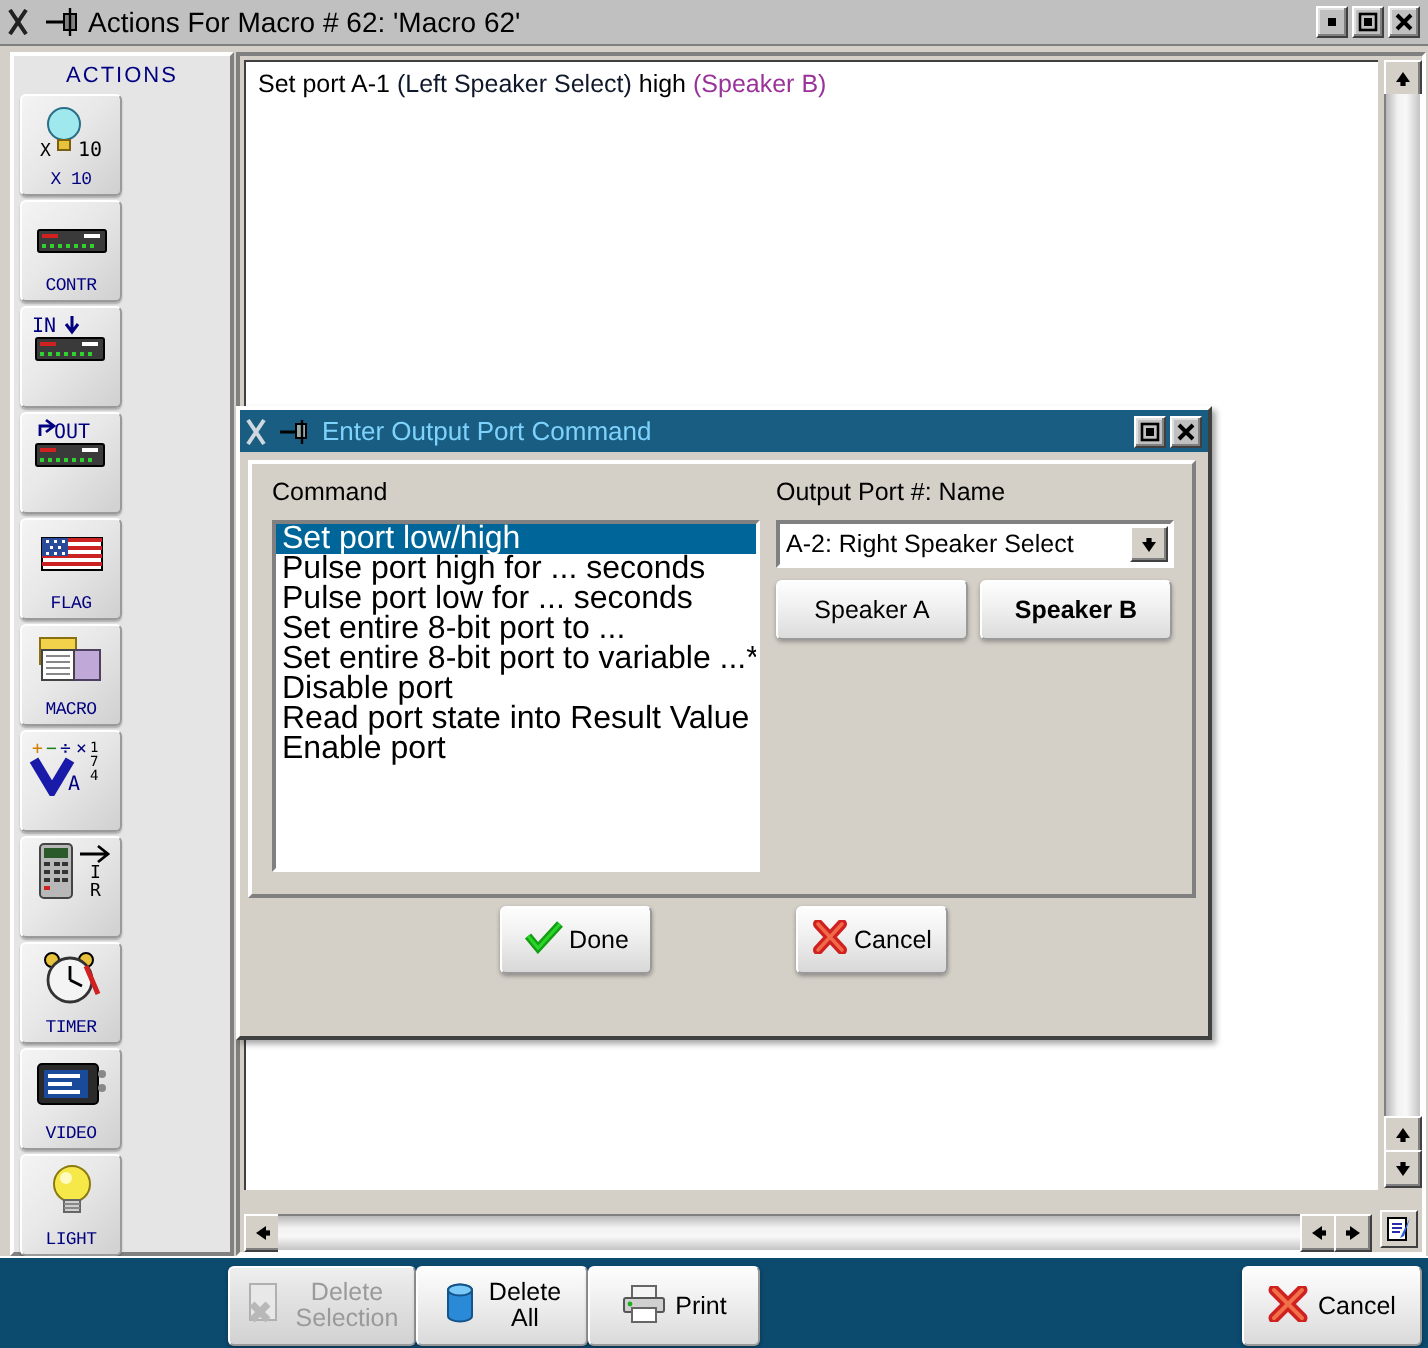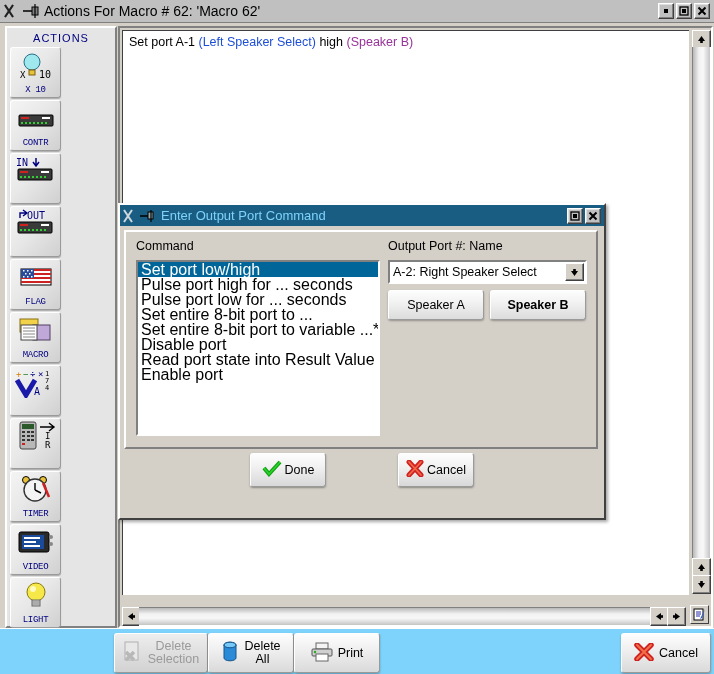--- a/index.html
+++ b/index.html
@@ -75,21 +75,21 @@
     background:#d4d0c8;
     border:2px solid;border-color:#808080 #ffffff #ffffff #808080;
   }
   .editor-text{
     position:absolute;left:2px;top:2px;width:566px;height:564px;
     background:#ffffff;overflow:hidden;
     border:1px solid #404040;border-right:none;border-bottom:none;
   }
   .editor-line{padding:4px 6px;font-size:12.5px;white-space:nowrap;font-family:"Liberation Sans", sans-serif;}
   .tok-plain{color:#000;}
-  .tok-blue{color:#1d4ed8;}
+  .tok-blue{color:#0f172a;}
   .tok-purple{color:#993399;}
 
   
   .vscroll{
     position:absolute;right:2px;top:2px;width:17px;height:564px;background:#d4d0c8;
   }
   .vscroll .track{position:absolute;left:0;top:17px;bottom:34px;width:17px;
     background:linear-gradient(90deg,#b8b8b8 0%,#f2f2f2 35%,#f8f8f8 60%,#c4c4c4 100%);
     border-left:1px solid #808080;border-right:1px solid #fff;}
   .sb-btn{
@@ -105,21 +105,21 @@
   .hscroll .htrack{position:absolute;left:17px;right:36px;top:0;height:17px;
     background:linear-gradient(180deg,#b8b8b8 0%,#f2f2f2 35%,#f8f8f8 60%,#c4c4c4 100%);
     border-top:1px solid #808080;border-bottom:1px solid #fff;}
   .corner-icon{
     position:absolute;right:2px;bottom:2px;width:17px;height:17px;
     background:#d4d0c8;border:1px solid #fff;border-right-color:#404040;border-bottom-color:#404040;
     display:flex;align-items:center;justify-content:center;cursor:default;
   }
 
   
-  .bottombar{position:absolute;left:0;top:605px;width:714px;height:46px;background:#7dd3fc;
+  .bottombar{position:absolute;left:0;top:605px;width:714px;height:46px;background:#0c4a6e;
     border-top:1px solid #ffffff;}
   .bbtn{
     height:38px;background:linear-gradient(180deg,#fdfdfd 0%,#f0f0f0 40%,#dadada 100%);
     border:1px solid #ffffff;border-right-color:#9a9a9a;border-bottom-color:#9a9a9a;
     box-shadow:0 1px 2px rgba(0,0,0,.3);border-radius:3px;
     display:flex;align-items:center;justify-content:center;gap:5px;
     position:absolute;cursor:default;font-size:12.5px;
   }
   .bbtn.disabled{color:#9a9a9a;background:linear-gradient(180deg,#eeeeee 0%,#e2e2e2 40%,#d2d2d2 100%);}
   .bbtn .txt{line-height:13px;text-align:center;white-space:nowrap;}

